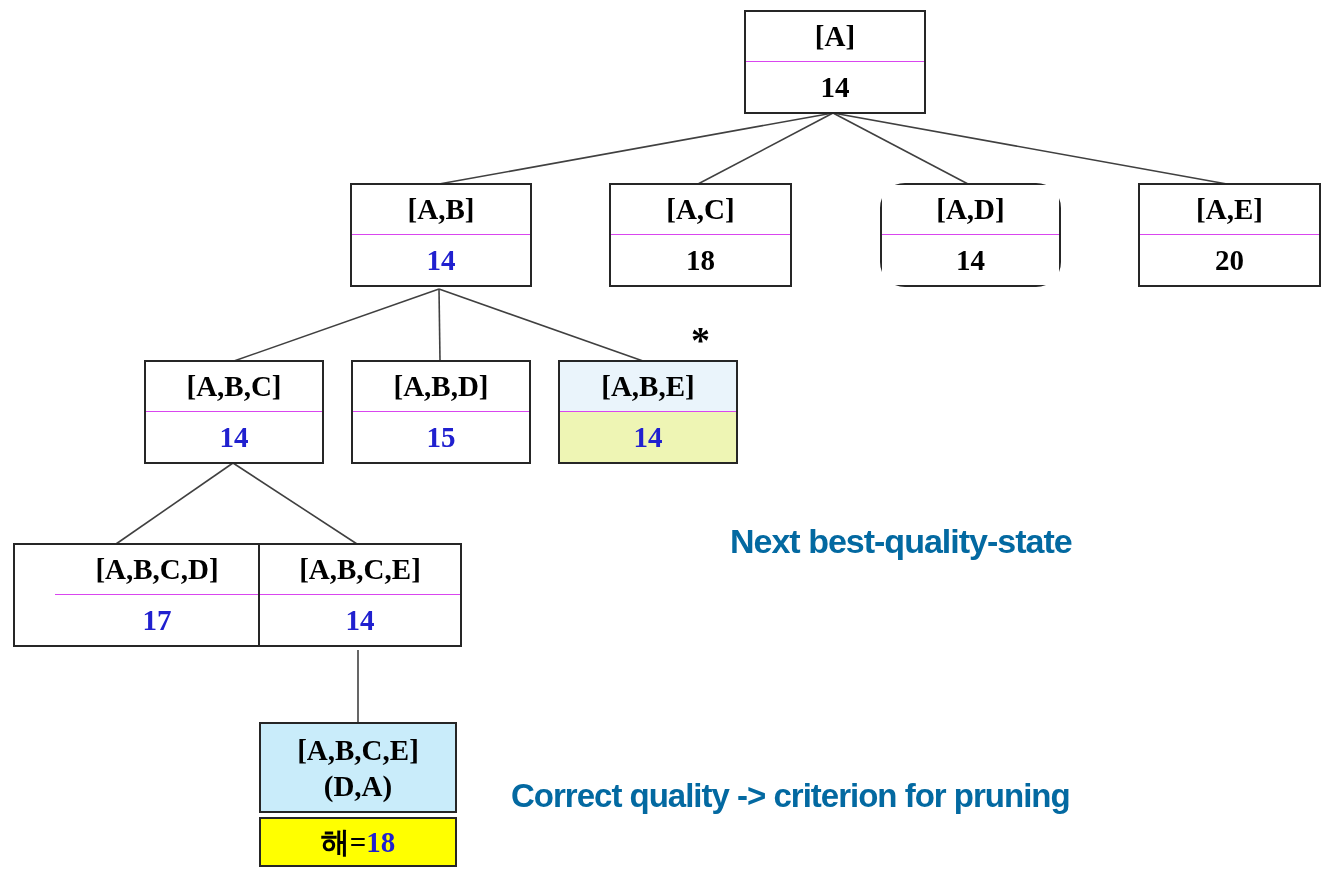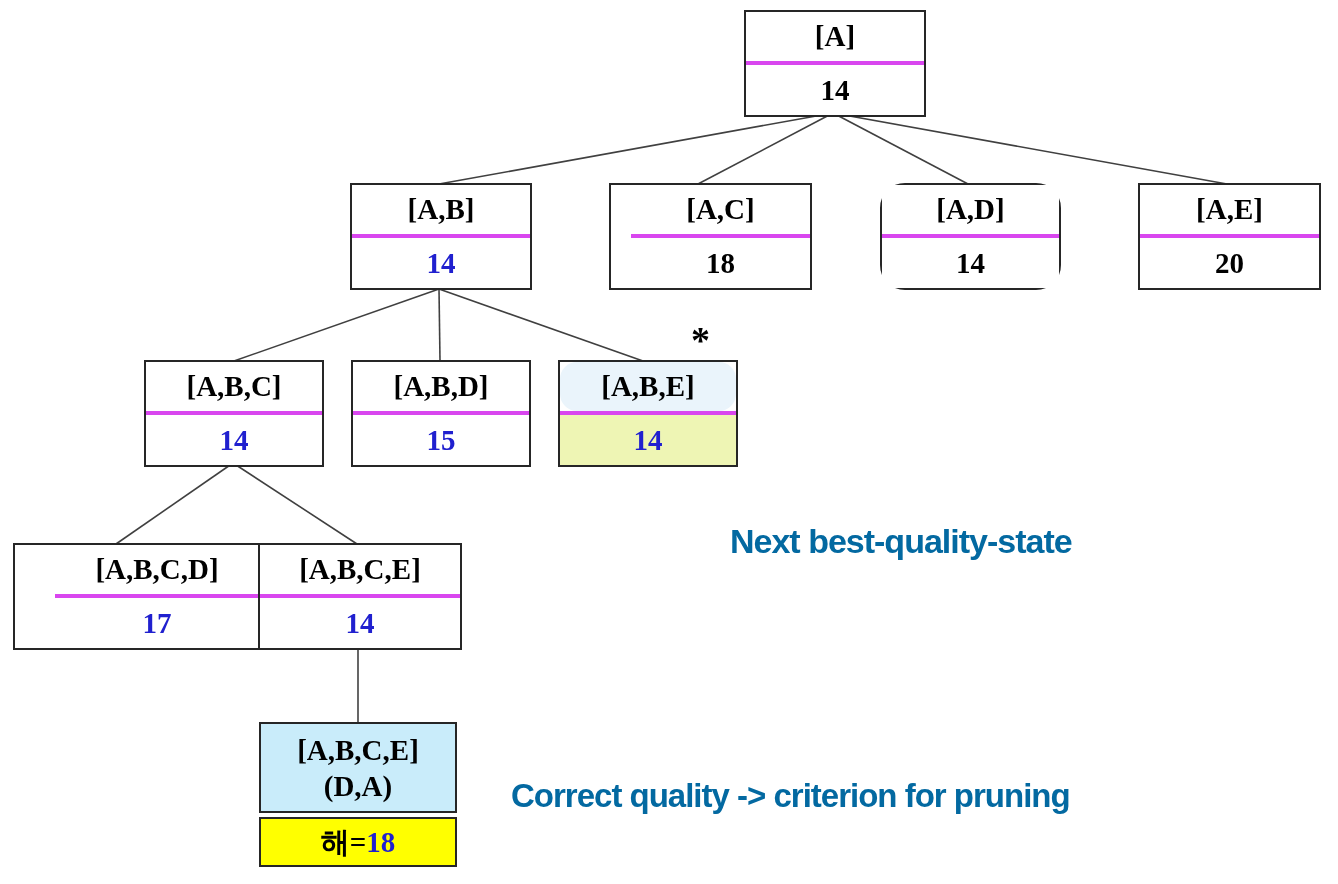--- a/index.html
+++ b/index.html
@@ -16,21 +16,21 @@
     position: absolute;
     border: 2px solid #262626;
     background: #ffffff;
   }
   .cell {
     display: flex; align-items: center; justify-content: center;
     font-weight: bold; font-size: 29px; color: #000000;
     background: #ffffff;
   }
   .label-cell { height: 49px; }
-  .value-cell { height: 50px; border-top: 4px solid #d946ef; font-family: Liberation Serif, serif; }
+  .value-cell { height: 50px; border-top: 1px solid #d946ef; font-family: Liberation Serif, serif; }
   .marker {
     position: absolute;
     font-weight: bold; font-size: 38px; color: #000000;
     font-family: "Liberation Serif", "DejaVu Serif", serif;
   }
   .solution-box {
     position: absolute;
     border: 2px solid #262626;
     display: flex; flex-direction: column; align-items: center; justify-content: center;
     font-weight: bold; font-size: 29px; color: #000000;
@@ -65,21 +65,21 @@
 
   <div class="node" style="left:744px; top:10px; width:178px;">
     <div class="cell label-cell">[A]</div>
     <div class="cell value-cell" style="color: rgb(0, 0, 0);">14</div>
   </div>
 
   <div class="node" style="left:350px; top:183px; width:178px;">
     <div class="cell label-cell">[A,B]</div>
     <div class="cell value-cell" style="color: rgb(32, 32, 207);">14</div>
   </div>
-  <div class="node" style="left:609px; top:183px; width:179px;padding-left:20px;">
+  <div class="node" style="left:609px; top:183px; width:179px;">
     <div class="cell label-cell">[A,C]</div>
     <div class="cell value-cell" style="color: rgb(0, 0, 0);">18</div>
   </div>
   <div class="node" style="left:880px; top:183px; width:177px;border-radius:25px;">
     <div class="cell label-cell">[A,D]</div>
     <div class="cell value-cell" style="color: rgb(0, 0, 0);">14</div>
   </div>
   <div class="node" style="left:1138px; top:183px; width:179px;">
     <div class="cell label-cell">[A,E]</div>
     <div class="cell value-cell" style="color: rgb(0, 0, 0);">20</div>
@@ -87,21 +87,21 @@
 
   <div class="node" style="left:144px; top:360px; width:176px;">
     <div class="cell label-cell">[A,B,C]</div>
     <div class="cell value-cell" style="color: rgb(32, 32, 207);">14</div>
   </div>
   <div class="node" style="left:351px; top:360px; width:176px;">
     <div class="cell label-cell">[A,B,D]</div>
     <div class="cell value-cell" style="color: rgb(32, 32, 207);">15</div>
   </div>
   <div class="node" style="left:558px; top:360px; width:176px;">
-    <div class="cell label-cell" style="background-color: rgb(234, 244, 251); border-radius: 17px;">[A,B,E]</div>
+    <div class="cell label-cell" style="background-color: rgb(234, 244, 251);">[A,B,E]</div>
     <div class="cell value-cell" style="color: rgb(32, 32, 207); background-color: rgb(238, 245, 180);">14</div>
   </div>
   <div class="marker" style="left:691px; top:318px;">*</div>
 
   <div class="node" style="left:13px; top:543px; width:204px;padding-left:40px;">
     <div class="cell label-cell">[A,B,C,D]</div>
     <div class="cell value-cell" style="color: rgb(32, 32, 207);">17</div>
   </div>
   <div class="node" style="left:258px; top:543px; width:200px;">
     <div class="cell label-cell">[A,B,C,E]</div>

